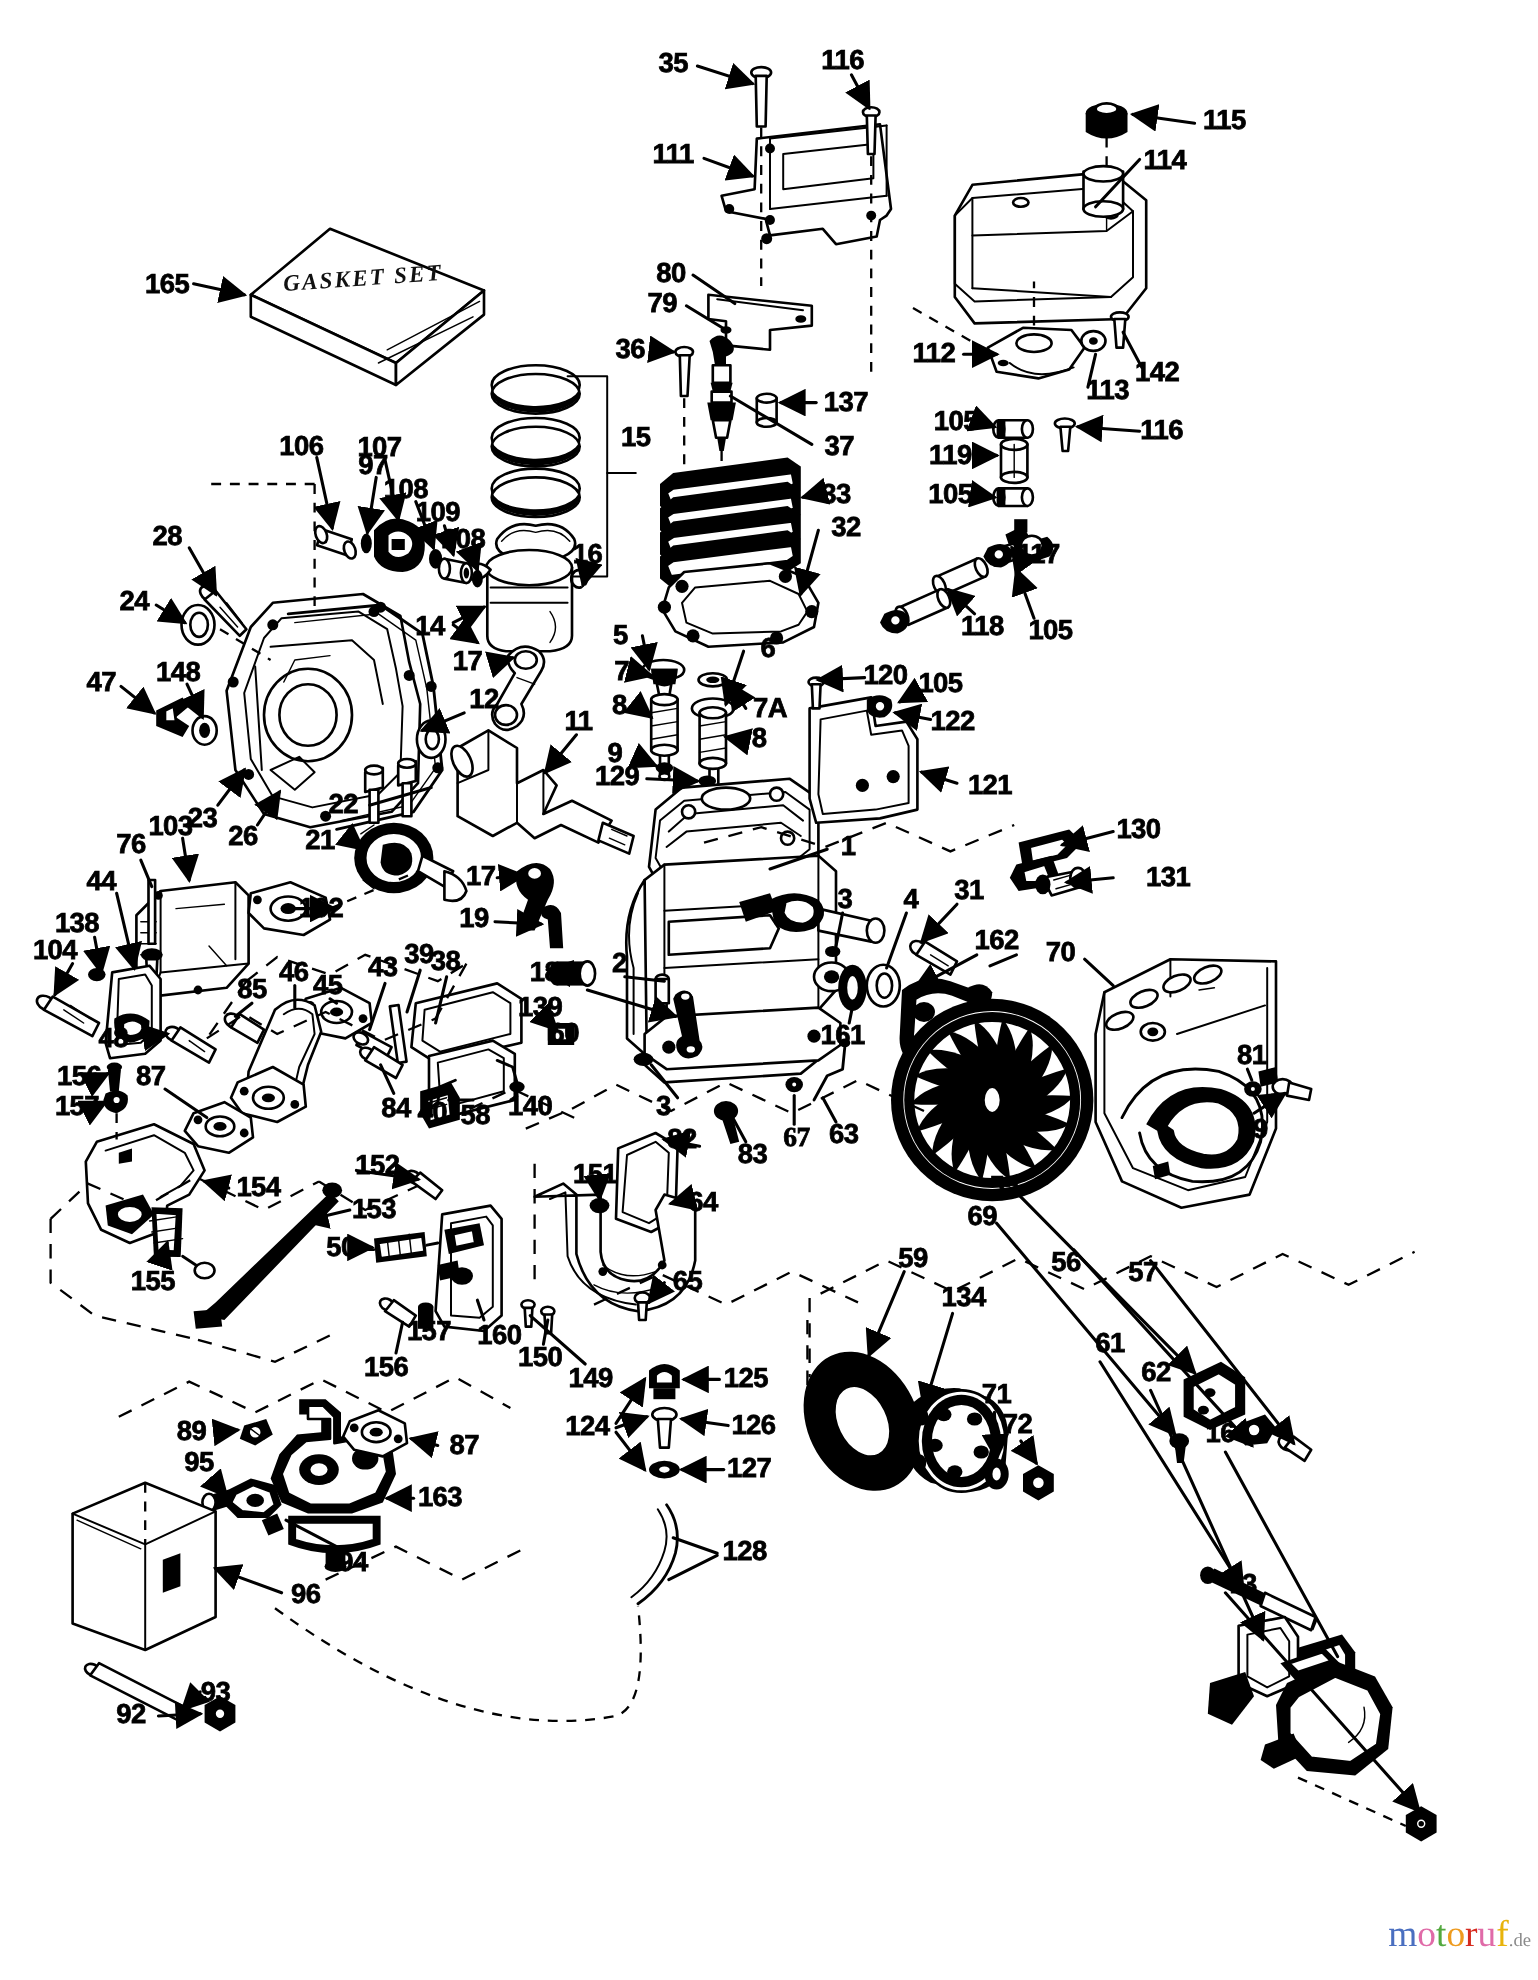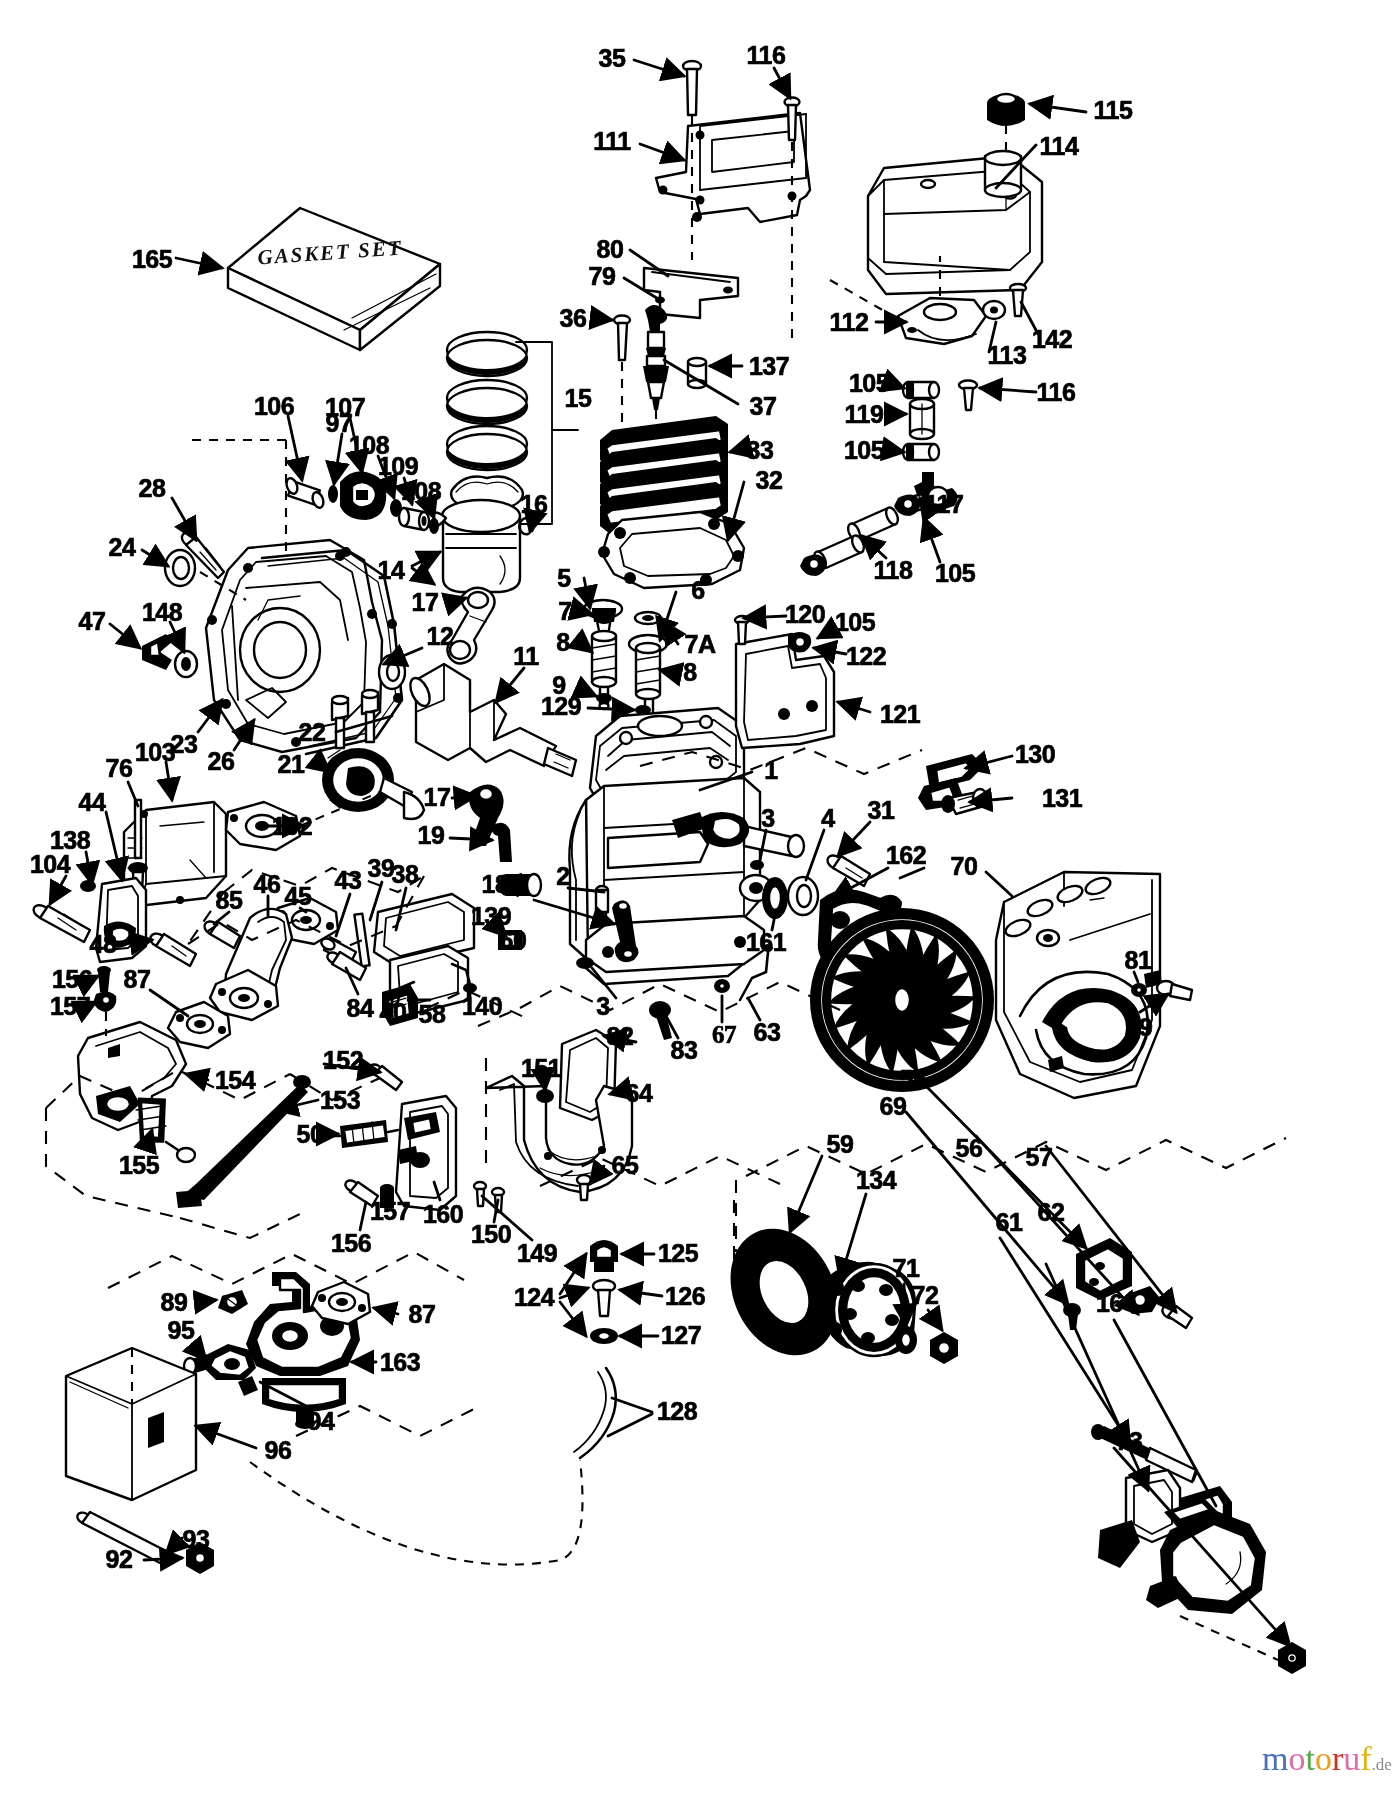--- a/index.html
+++ b/index.html
@@ -1228,30 +1228,30 @@
       <div class="cal" style="left: 1039px; top: 1157px;">57</div>
       <div class="cal" style="left: 235px; top: 1080px;">154</div>
       <div class="cal" style="left: 343px; top: 1060px;">152</div>
       <div class="cal" style="left: 340px; top: 1100px;">153</div>
       <div class="cal" style="left: 310px; top: 1134px;">50</div>
       <div class="cal" style="left: 139px; top: 1165px;">155</div>
       <div class="cal" style="left: 541px; top: 1068px;">151</div>
       <div class="cal" style="left: 639px; top: 1093px;">64</div>
       <div class="cal" style="left: 625px; top: 1165px; text-align: center;">65</div>
       <div class="cal" style="left: 390px; top: 1211px;">157</div>
-      <div class="cal" style="left: 443px; top: 1214px;">160</div>
+      <div class="cal" style="left: 454px; top: 1214px;">160</div>
       <div class="cal" style="left: 351px; top: 1243px;">156</div>
       <div class="cal" style="left: 491px; top: 1234px;">150</div>
       <div class="cal" style="left: 537px; top: 1253px;">149</div>
-      <div class="cal" style="left: 830px; top: 1144px; margin-left: 10px;">59</div>
+      <div class="cal" style="left: 830px; top: 1144px;">59</div>
       <div class="cal" style="left: 876px; top: 1180px;">134</div>
       <div class="cal" style="left: 906px; top: 1268px;">71</div>
       <div class="cal" style="left: 925px; top: 1295px;">72</div>
       <div class="cal" style="left: 1009px; top: 1222px;">61</div>
-      <div class="cal" style="left: 1051px; top: 1212px;">62</div>
+      <div class="cal" style="left: 1051px; top: 1248px;">62</div>
       <div class="cal" style="left: 1116px; top: 1303px;">164</div>
       <div class="cal" style="left: 678px; top: 1253px;">125</div>
       <div class="cal" style="left: 534px; top: 1297px;">124</div>
       <div class="cal" style="left: 685px; top: 1296px;">126</div>
       <div class="cal" style="left: 681px; top: 1335px;">127</div>
       <div class="cal" style="left: 174px; top: 1302px;">89</div>
       <div class="cal" style="left: 181px; top: 1330px;">95</div>
       <div class="cal" style="left: 422px; top: 1314px;">87</div>
       <div class="cal" style="left: 400px; top: 1362px;">163</div>
       <div class="cal" style="left: 321px; top: 1421px;">94</div>

